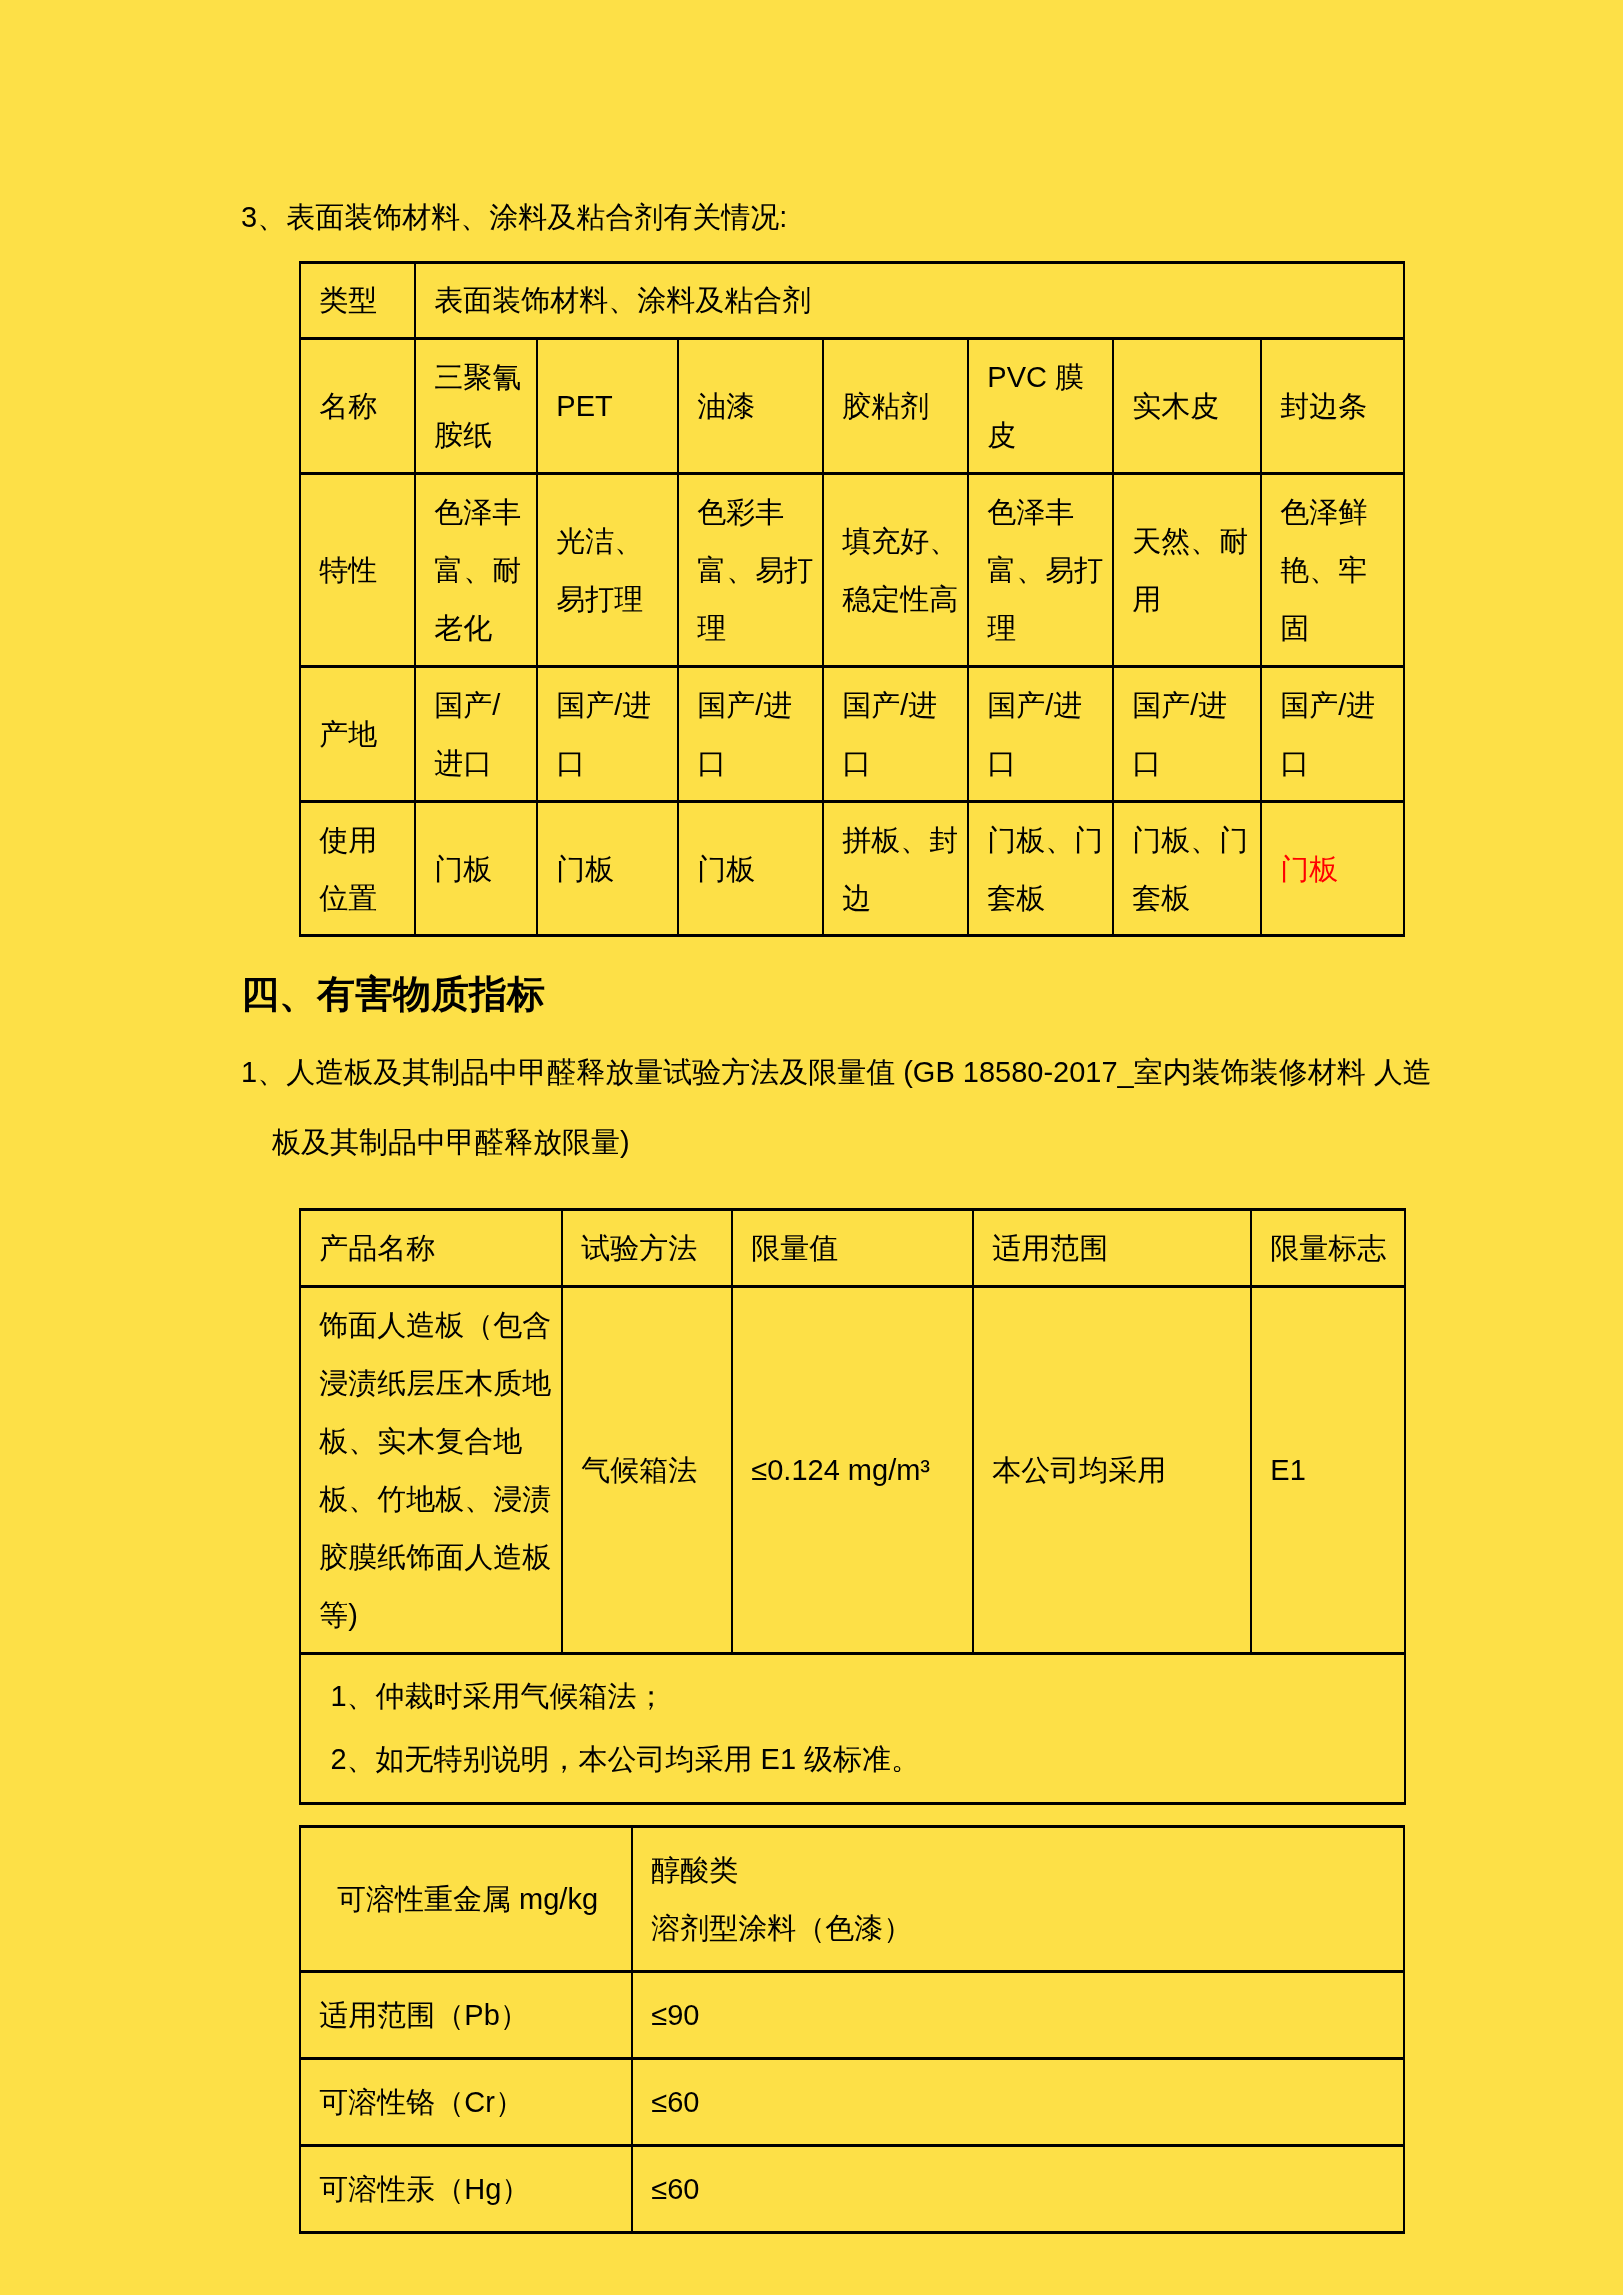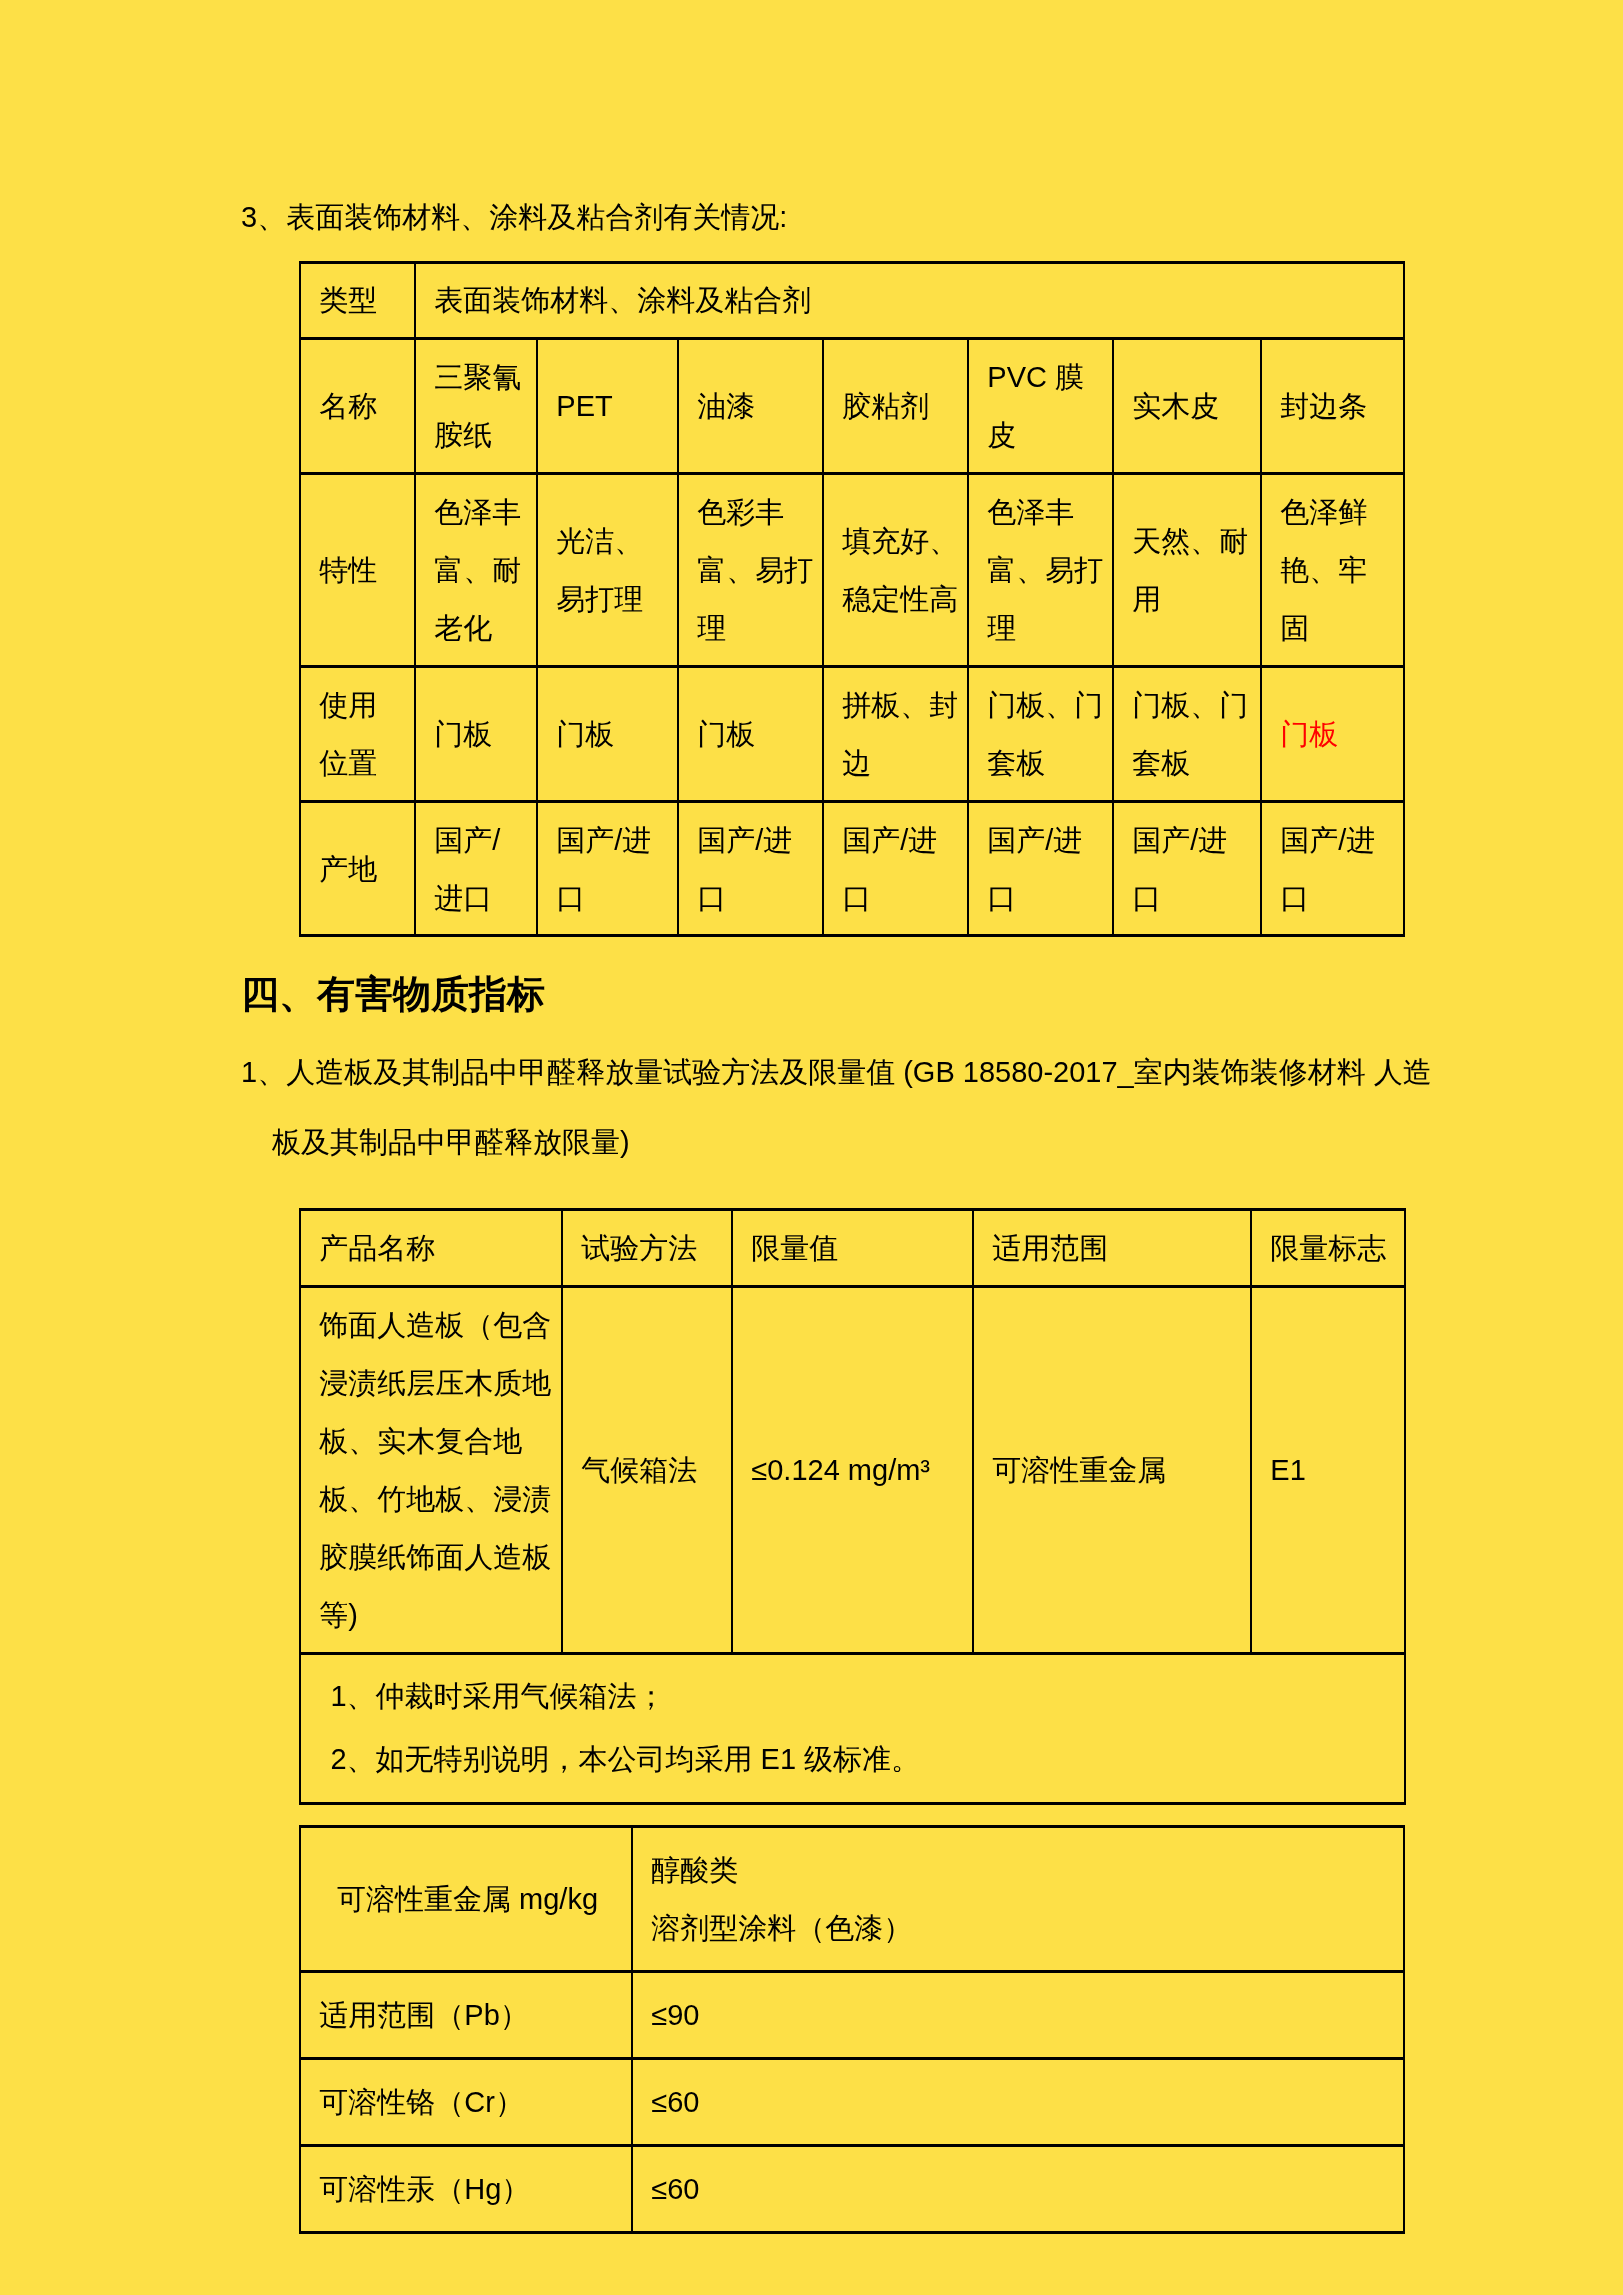--- a/index.html
+++ b/index.html
@@ -68,38 +68,38 @@
         <td>特性</td>
         <td>色泽丰富、耐老化</td>
         <td>光洁、易打理</td>
         <td>色彩丰富、易打理</td>
         <td>填充好、稳定性高</td>
         <td>色泽丰富、易打理</td>
         <td>天然、耐用</td>
         <td>色泽鲜艳、牢固</td>
       </tr>
       <tr>
+        <td>产地</td>
+        <td>国产/进口</td>
+        <td>国产/进口</td>
+        <td>国产/进口</td>
+        <td>国产/进口</td>
+        <td>国产/进口</td>
+        <td>国产/进口</td>
+        <td>国产/进口</td>
+      </tr>
+      <tr>
         <td>使用位置</td>
         <td>门板</td>
         <td>门板</td>
         <td>门板</td>
         <td>拼板、封边</td>
         <td>门板、门套板</td>
         <td>门板、门套板</td>
         <td style="color: rgb(255, 0, 0);">门板</td>
-      </tr>
-      <tr>
-        <td>产地</td>
-        <td>国产/进口</td>
-        <td>国产/进口</td>
-        <td>国产/进口</td>
-        <td>国产/进口</td>
-        <td>国产/进口</td>
-        <td>国产/进口</td>
-        <td>国产/进口</td>
       </tr>
     </tbody>
       </table>
 
     <h2 class="heading4">四、有害物质指标</h2>
 
     <p class="para">1、人造板及其制品中甲醛释放量试验方法及限量值 (GB 18580-2017_室内装饰装修材料 人造板及其制品中甲醛释放限量)</p>
 
     <table class="t2">
       <colgroup>
@@ -114,21 +114,21 @@
         <td>产品名称</td>
         <td>试验方法</td>
         <td>限量值</td>
         <td>适用范围</td>
         <td>限量标志</td>
       </tr>
       <tr>
         <td>饰面人造板（包含浸渍纸层压木质地板、实木复合地板、竹地板、浸渍胶膜纸饰面人造板等)</td>
         <td>气候箱法</td>
         <td>≤0.124 mg/m³</td>
-        <td>可溶性重金属</td>
+        <td>本公司均采用</td>
         <td>E1</td>
       </tr>
       <tr>
         <td colspan="5" class="note-cell">
           <p>1、仲裁时采用气候箱法；</p>
           <p>2、如无特别说明，本公司均采用 E1 级标准。</p>
         </td>
       </tr>
     </tbody>
       </table>

